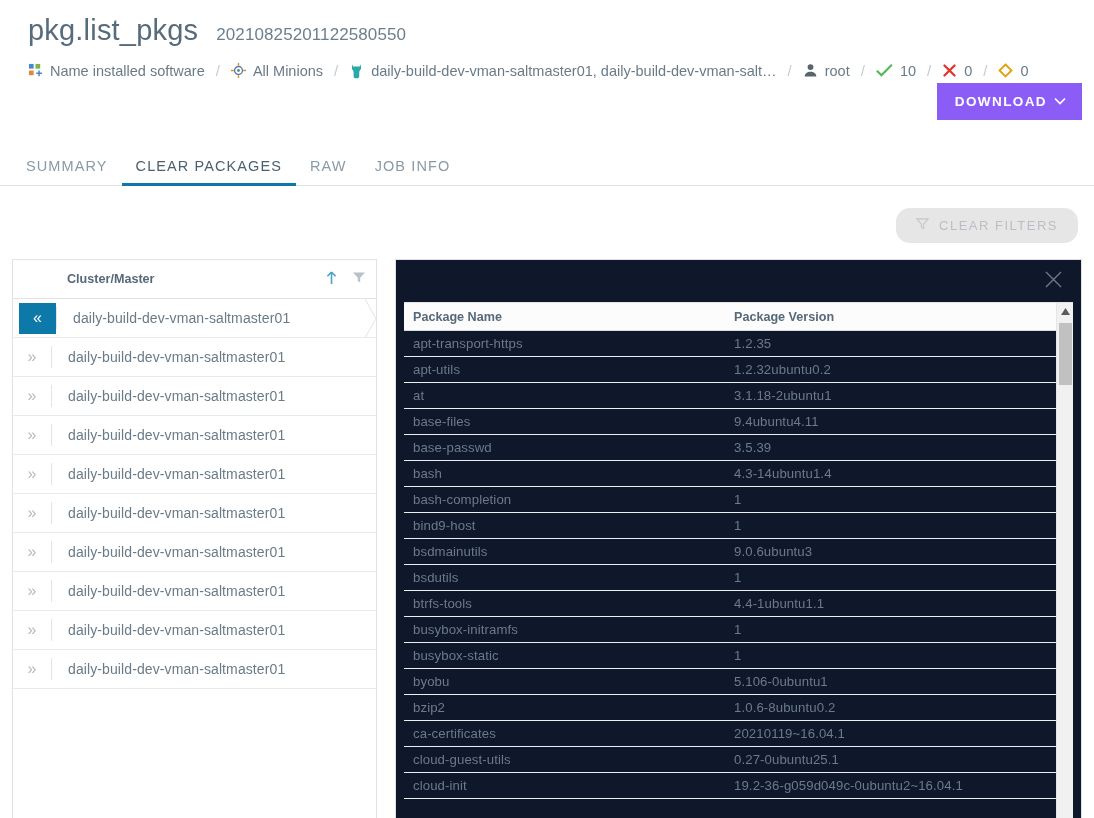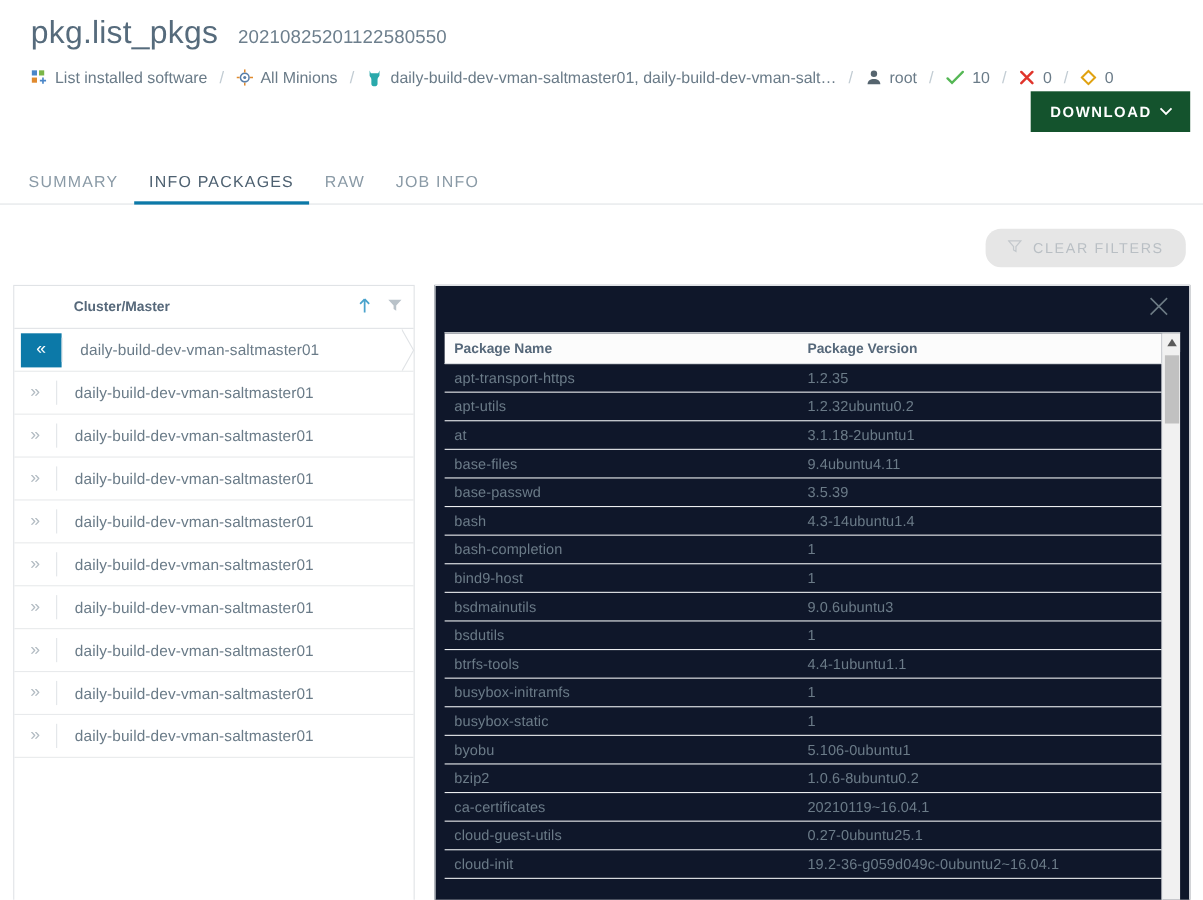--- a/index.html
+++ b/index.html
@@ -28,21 +28,21 @@
   }
   .crumb { display: inline-flex; align-items: center; gap: 7px; }
   .crumb-label { color:#6a7b88; }
   .crumb-label.trunc { max-width: 424px; overflow: hidden; text-overflow: ellipsis; display:inline-block; }
   .sep { color: #c2ccd3; margin: 0 11px; font-size: 15px; }
   .ico { display:inline-flex; align-items:center; justify-content:center; }
 
   
   .dl-wrap { display:flex; justify-content:flex-end; padding: 0 12px; margin-top: 4px; }
   .dl-btn {
-    background: #14532d; color: #fff; border: none;
+    background: #8b5cf6; color: #fff; border: none;
     font-size: 13.5px; font-weight: 700; letter-spacing: 1.4px;
     padding: 11px 16px 11px 18px; display: inline-flex; align-items: center; gap: 7px;
     cursor: pointer; font-family: "Liberation Sans", sans-serif;
   }
 
   
   .tabs {
     display: flex; align-items: flex-end; gap: 0;
     border-bottom: 1px solid #dfe3e6; padding: 0 12px; margin-top: 8px;
   }
@@ -151,21 +151,21 @@
     <div class="crumbs">
       <span class="crumb">
         <span class="ico">
           <svg width="15" height="15" viewBox="0 0 16 16">
             <rect x="1" y="1" width="5" height="5" fill="#4a86c8"></rect>
             <rect x="1" y="8" width="5" height="5" fill="#e08a2e"></rect>
             <rect x="8" y="1" width="5" height="5" fill="#7ab648"></rect>
             <path d="M11 8v2.2H8.8v1.6H11V14h1.6v-2.2h2.2v-1.6h-2.2V8z" fill="#4a86c8"></path>
           </svg>
         </span>
-        <span class="crumb-label">List installed software</span>
+        <span class="crumb-label">Name installed software</span>
       </span>
       <span class="sep">/</span>
 
       <span class="crumb">
         <span class="ico">
           <svg width="15" height="15" viewBox="0 0 16 16">
             <circle cx="8" cy="8" r="4.2" fill="none" stroke="#5a7fa8" stroke-width="1.5"></circle>
             <circle cx="8" cy="8" r="1.5" fill="#5a7fa8"></circle>
             <path d="M8 0v3M8 13v3M0 8h3M13 8h3" stroke="#e08a2e" stroke-width="1.5"></path>
           </svg>
@@ -232,21 +232,21 @@
       <span>
         <svg width="12" height="9" viewBox="0 0 12 9">
             <path d="M1 1.5L6 6.5 11 1.5" fill="none" stroke="#ffffff" stroke-width="1.7"></path>
           </svg>
       </span>
     </button>
   </div>
 
   <div class="tabs">
     <div class="tab">SUMMARY</div>
-    <div class="tab active">INFO PACKAGES</div>
+    <div class="tab active">CLEAR PACKAGES</div>
     <div class="tab">RAW</div>
     <div class="tab">JOB INFO</div>
   </div>
 
   <div class="filterbar">
     <button class="clear-btn">
       <span>
         <svg width="13" height="12" viewBox="0 0 14 13">
             <path d="M1 1h12L8.2 6.6v4.8L5.8 10V6.6z" fill="none" stroke="#c3c8cc" stroke-width="1.2"></path>
           </svg>

